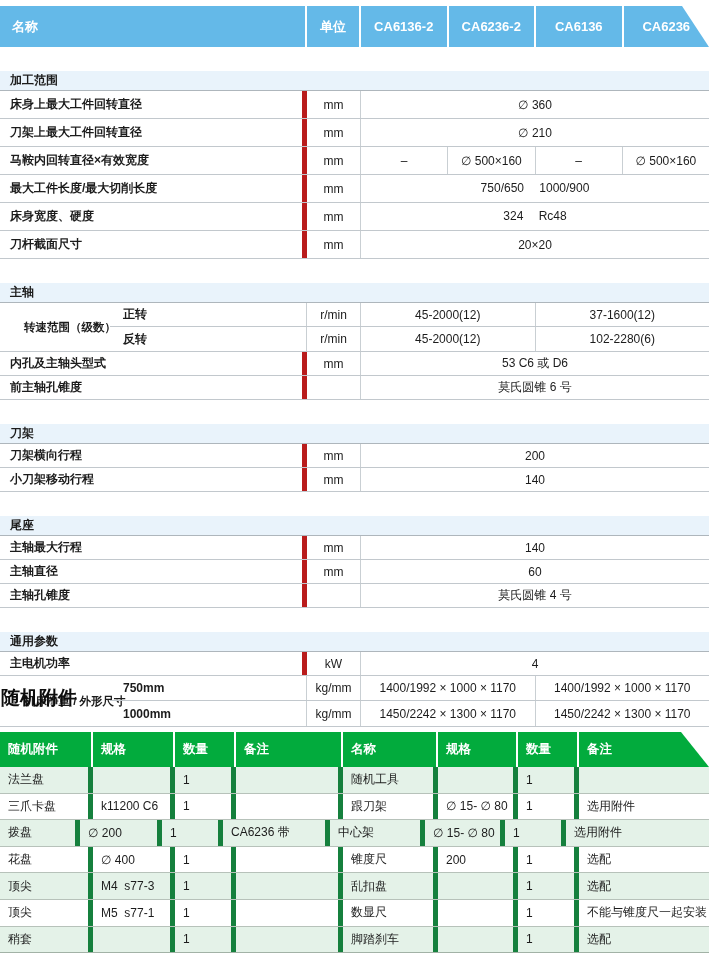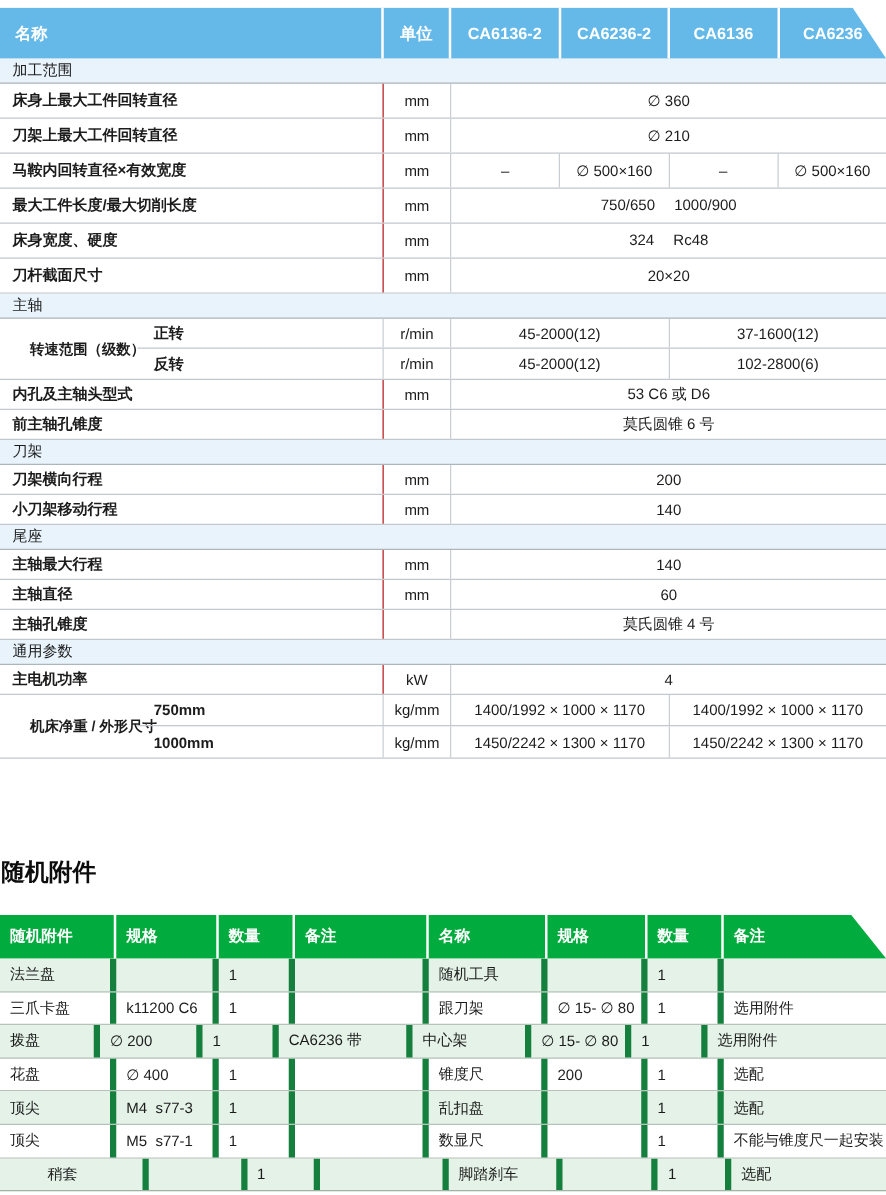--- a/index.html
+++ b/index.html
@@ -16,25 +16,25 @@
   }
   .spec-header .hc{display:flex;align-items:center;justify-content:center;box-sizing:border-box;border-right:2px solid #fff;}
   .spec-header .h-name{width:307px;justify-content:flex-start;padding-left:12px;}
   .spec-header .h-unit{width:54px;}
   .spec-header .h-model{flex:1;}
   .spec-header .h-model:last-child{border-right:none;}
 
   .s-section{
     height:20px;box-sizing:border-box;background:var(--section-blue);
     display:flex;align-items:center;padding-left:10px;
-    border-bottom:1px solid #aeb6bc;font-size:12px;font-weight:400;
+    border-bottom:1px solid #aeb6bc;font-size:12px;font-weight:700;margin-top:24px;
   }
   .s-row{display:flex;height:24px;box-sizing:border-box;border-bottom:1px solid #c2c8cd;font-size:12px;}
   .s-row.tall{height:28px;}
-  .s-name{width:307px;box-sizing:border-box;display:flex;align-items:center;padding-left:10px;border-right:1px solid #b91c1c;font-weight:600;}
+  .s-name{width:307px;box-sizing:border-box;display:flex;align-items:center;padding-left:10px;border-right:5px solid #b91c1c;font-weight:600;}
   .s-unit{width:54px;box-sizing:border-box;display:flex;align-items:center;justify-content:center;border-right:1px solid #c9cfd3;font-weight:400;}
   .s-vals{flex:1;display:flex;}
   .s-val{display:flex;align-items:center;justify-content:center;box-sizing:border-box;white-space:pre;border-left:1px solid #c9cfd3;font-weight:500;}
   .s-val:first-child{border-left:none;}
 
   .s-group{display:flex;box-sizing:border-box;border-bottom:1px solid #c2c8cd;font-size:12px;}
   .g-label{width:110px;box-sizing:border-box;display:flex;align-items:center;padding-left:24px;font-weight:600;white-space:nowrap;font-size:11.5px;}
   .g-right{flex:1;display:flex;flex-direction:column;}
   .g-sub{display:flex;height:24px;box-sizing:border-box;}
   .s-group.g-last .g-sub{height:25px;}
@@ -129,21 +129,21 @@
               <div class="s-vals">
                 <div class="s-val" style="flex-grow: 2; flex-basis: 0px;">45-2000(12)</div>
                 <div class="s-val" style="flex-grow: 2; flex-basis: 0px; text-align: right;">37-1600(12)</div>
               </div>
             </div>
             <div class="g-sub">
               <div class="g-sublabel">反转</div>
               <div class="s-unit">r/min</div>
               <div class="s-vals">
                 <div class="s-val" style="flex-grow: 2; flex-basis: 0px;">45-2000(12)</div>
-                <div class="s-val" style="flex-grow: 2; flex-basis: 0px;">102-2800(6)</div>
+                <div class="s-val" style="flex-grow: 2; flex-basis: 0px;">102-2280(6)</div>
               </div>
             </div>
           </div>
         </div>
         <div class="s-row">
           <div class="s-name">内孔及主轴头型式</div>
           <div class="s-unit">mm</div>
           <div class="s-vals">
             <div class="s-val" style="flex-grow: 4; flex-basis: 0px;">53 C6 或 D6</div>
           </div>
@@ -292,21 +292,21 @@
           <div class="acc-cell" style="width: 93px;">顶尖</div>
           <div class="acc-cell" style="width: 82px;">M5  s77-1</div>
           <div class="acc-cell" style="width: 61px;">1</div>
           <div class="acc-cell" style="width: 107px;"></div>
           <div class="acc-cell" style="width: 95px;">数显尺</div>
           <div class="acc-cell" style="width: 80px;"></div>
           <div class="acc-cell" style="width: 61px;">1</div>
           <div class="acc-cell" style="width: 130px;">不能与锥度尺一起安装</div>
         </div>
         <div class="acc-row">
-          <div class="acc-cell" style="width: 93px; margin-left: 30px;">稍套</div>
+          <div class="acc-cell" style="width: 93px;">稍套</div>
           <div class="acc-cell" style="width: 82px;"></div>
           <div class="acc-cell" style="width: 61px;">1</div>
           <div class="acc-cell" style="width: 107px;"></div>
           <div class="acc-cell" style="width: 95px;">脚踏刹车</div>
           <div class="acc-cell" style="width: 80px;"></div>
           <div class="acc-cell" style="width: 61px;">1</div>
           <div class="acc-cell" style="width: 130px;">选配</div>
         </div>
       </div>
   </div>

